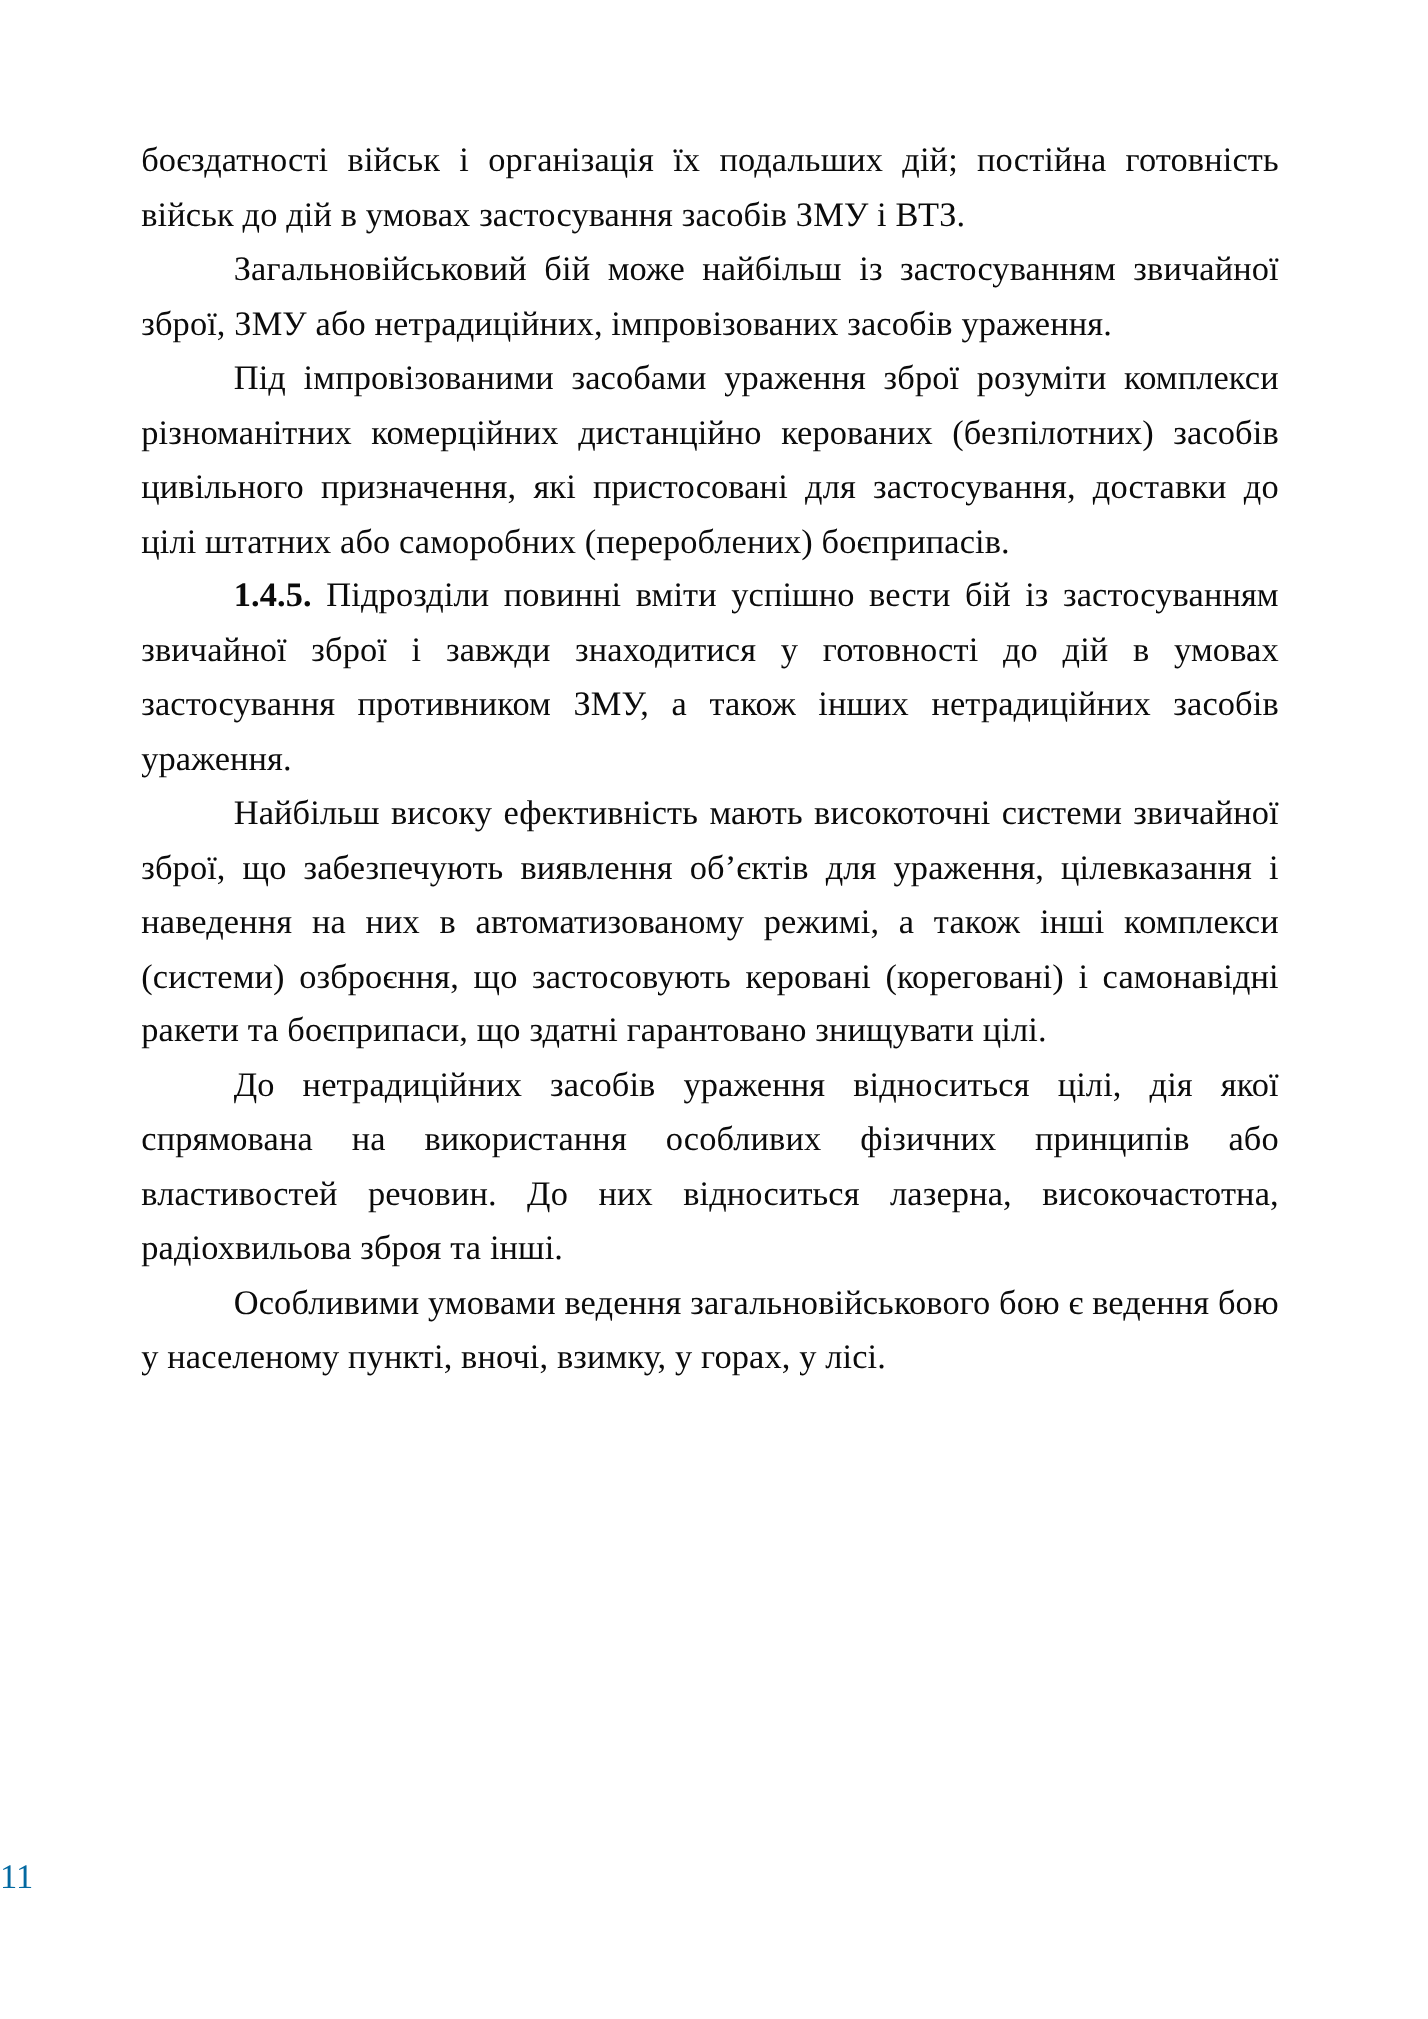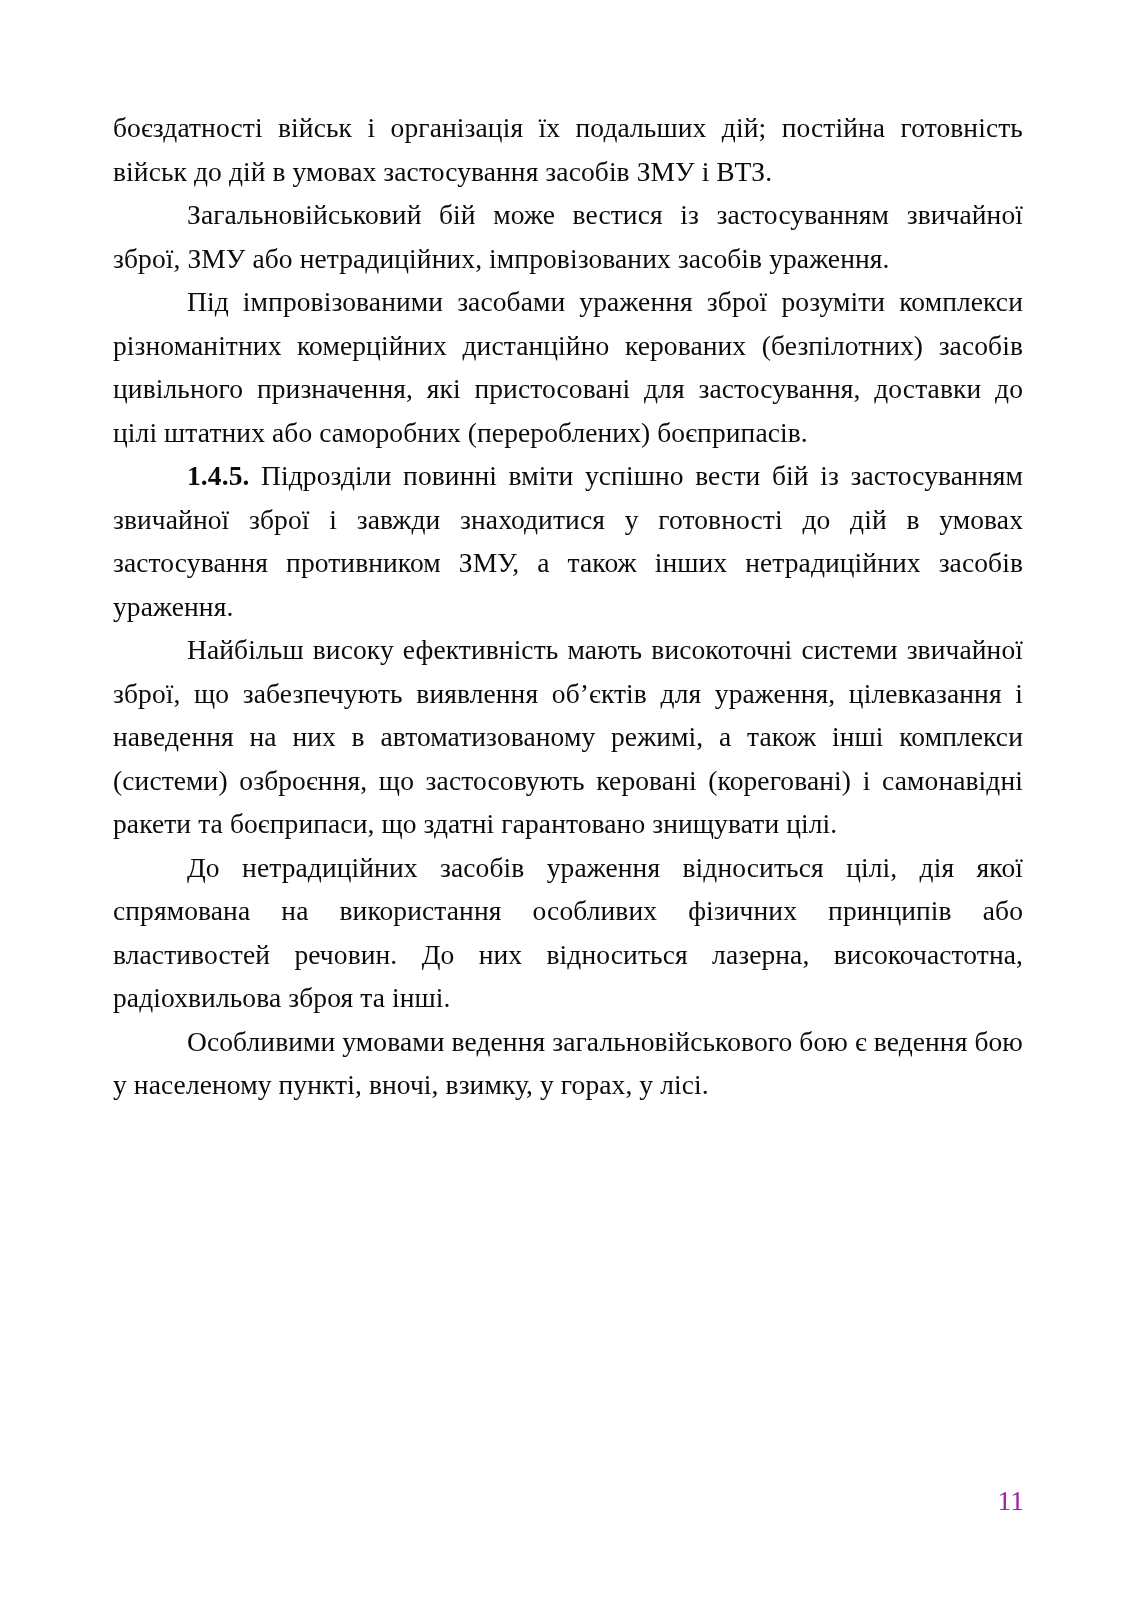--- a/index.html
+++ b/index.html
@@ -53,38 +53,38 @@
 
   .section-number {
     font-weight: bold;
   }
 
   #page-number {
     position: absolute;
     left: 0;
     top: 1484px;
     width: 1024px;
-    text-align: right;
+    text-align: left;
     font-size: 27.5px;
     line-height: 34px;
     font-family: "Liberation Serif", "DejaVu Serif", serif;
-    color: #a21caf;
+    color: #0369a1;
   }
 </style>
 </head>
 <body>
 
 <div id="page">
 
   <div id="content">
 
     <p class="para no-indent">боєздатності військ і організація їх подальших дій; постійна готовність військ до дій в умовах застосування засобів ЗМУ і ВТЗ.</p>
 
 
-    <p class="para">Загальновійськовий бій може вестися із застосуванням звичайної зброї, ЗМУ або нетрадиційних, імпровізованих засобів ураження.</p>
+    <p class="para">Загальновійськовий бій може найбільш із застосуванням звичайної зброї, ЗМУ або нетрадиційних, імпровізованих засобів ураження.</p>
 
     <p class="para">Під імпровізованими засобами ураження зброї розуміти комплекси різноманітних комерційних дистанційно керованих (безпілотних) засобів цивільного призначення, які пристосовані для застосування, доставки до цілі штатних або саморобних (перероблених) боєприпасів.</p>
 
     <p class="para gap-before"><span class="section-number">1.4.5.</span><span> Підрозділи повинні вміти успішно вести бій із застосуванням звичайної зброї і завжди знаходитися у готовності до дій в умовах застосування противником ЗМУ, а також інших нетрадиційних засобів ураження.</span></p>
 
 
     <p class="para">Найбільш високу ефективність мають високоточні системи звичайної зброї, що забезпечують виявлення об’єктів для ураження, цілевказання і наведення на них в автоматизованому режимі, а також інші комплекси (системи) озброєння, що застосовують керовані (кореговані) і самонавідні ракети та боєприпаси, що здатні гарантовано знищувати цілі.</p>
 
 
 

